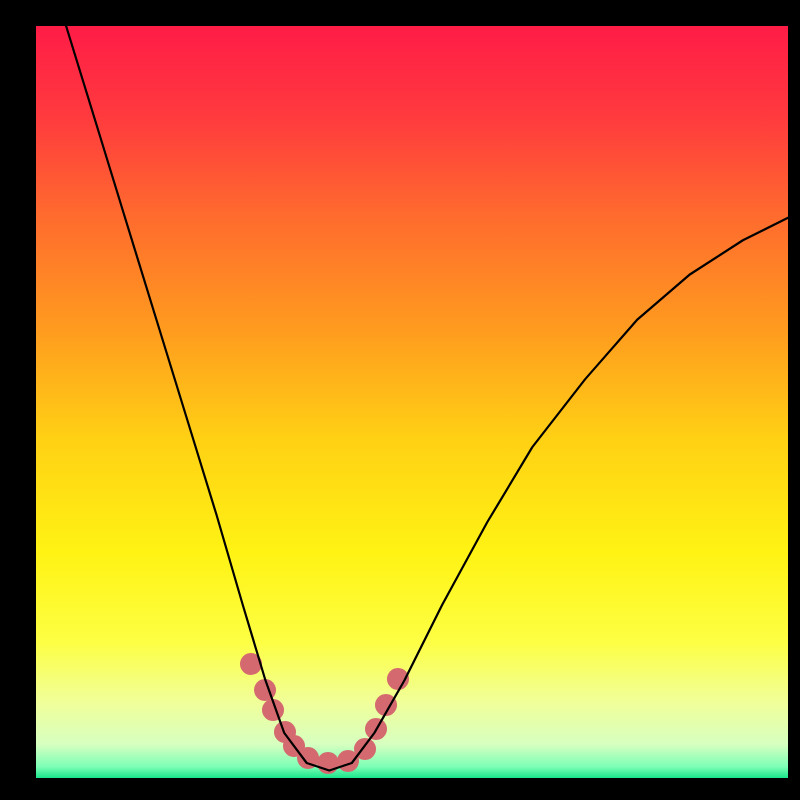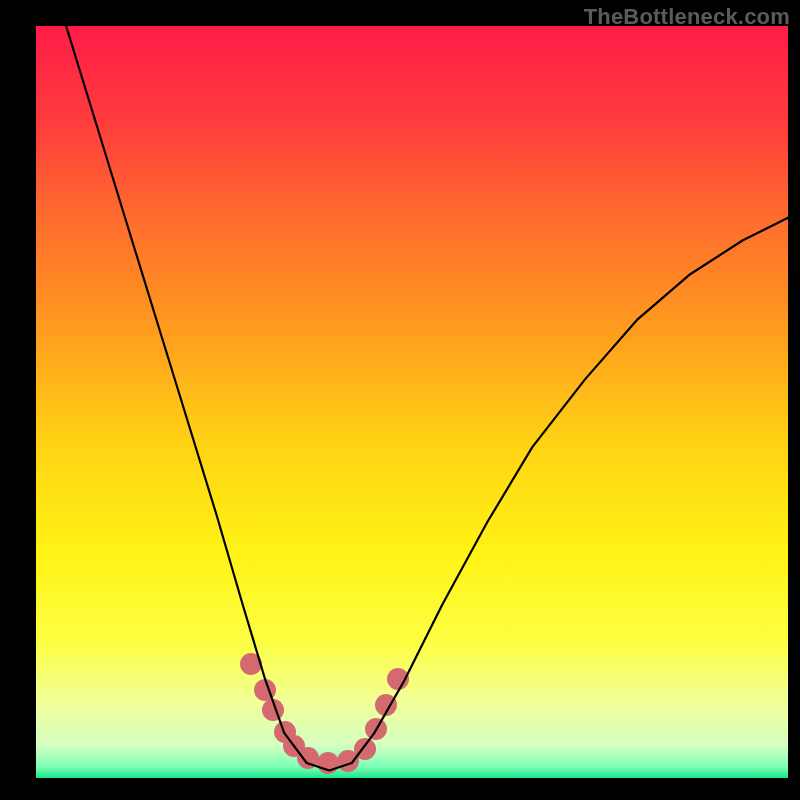--- a/index.html
+++ b/index.html
@@ -40,21 +40,20 @@
     letter-spacing: 0.2px;
     font-family: Arial, Helvetica, sans-serif;
     user-select: none;
   }
 </style>
 </head>
 <body>
 
 <div class="frame">
 
-  <div class="watermark">TheBottleneck.com</div>
 
   <div class="plot">
     <svg viewBox="0 0 752 752" preserveAspectRatio="none">
       <defs>
         <linearGradient id="bg-grad" x1="0" y1="0" x2="0" y2="1">
 
         <stop offset="0.00%" stop-color="#ff1c47"></stop>
             <stop offset="12.00%" stop-color="#ff3a3e"></stop>
             <stop offset="25.00%" stop-color="#ff6a2e"></stop>
             <stop offset="40.00%" stop-color="#ff9a1f"></stop>

